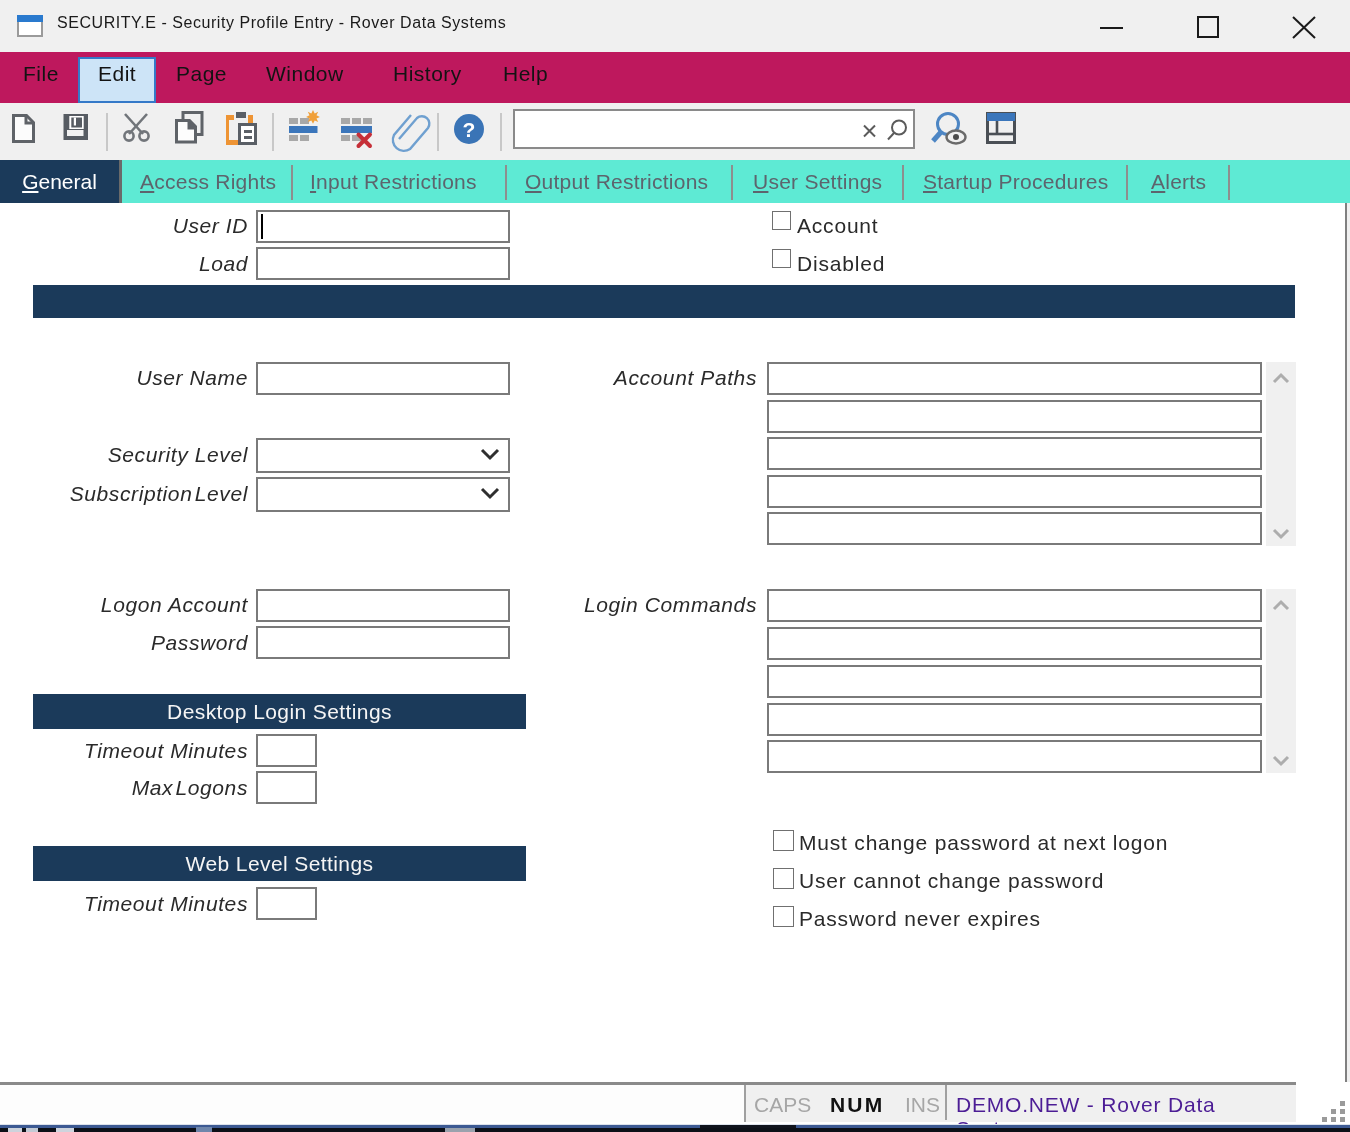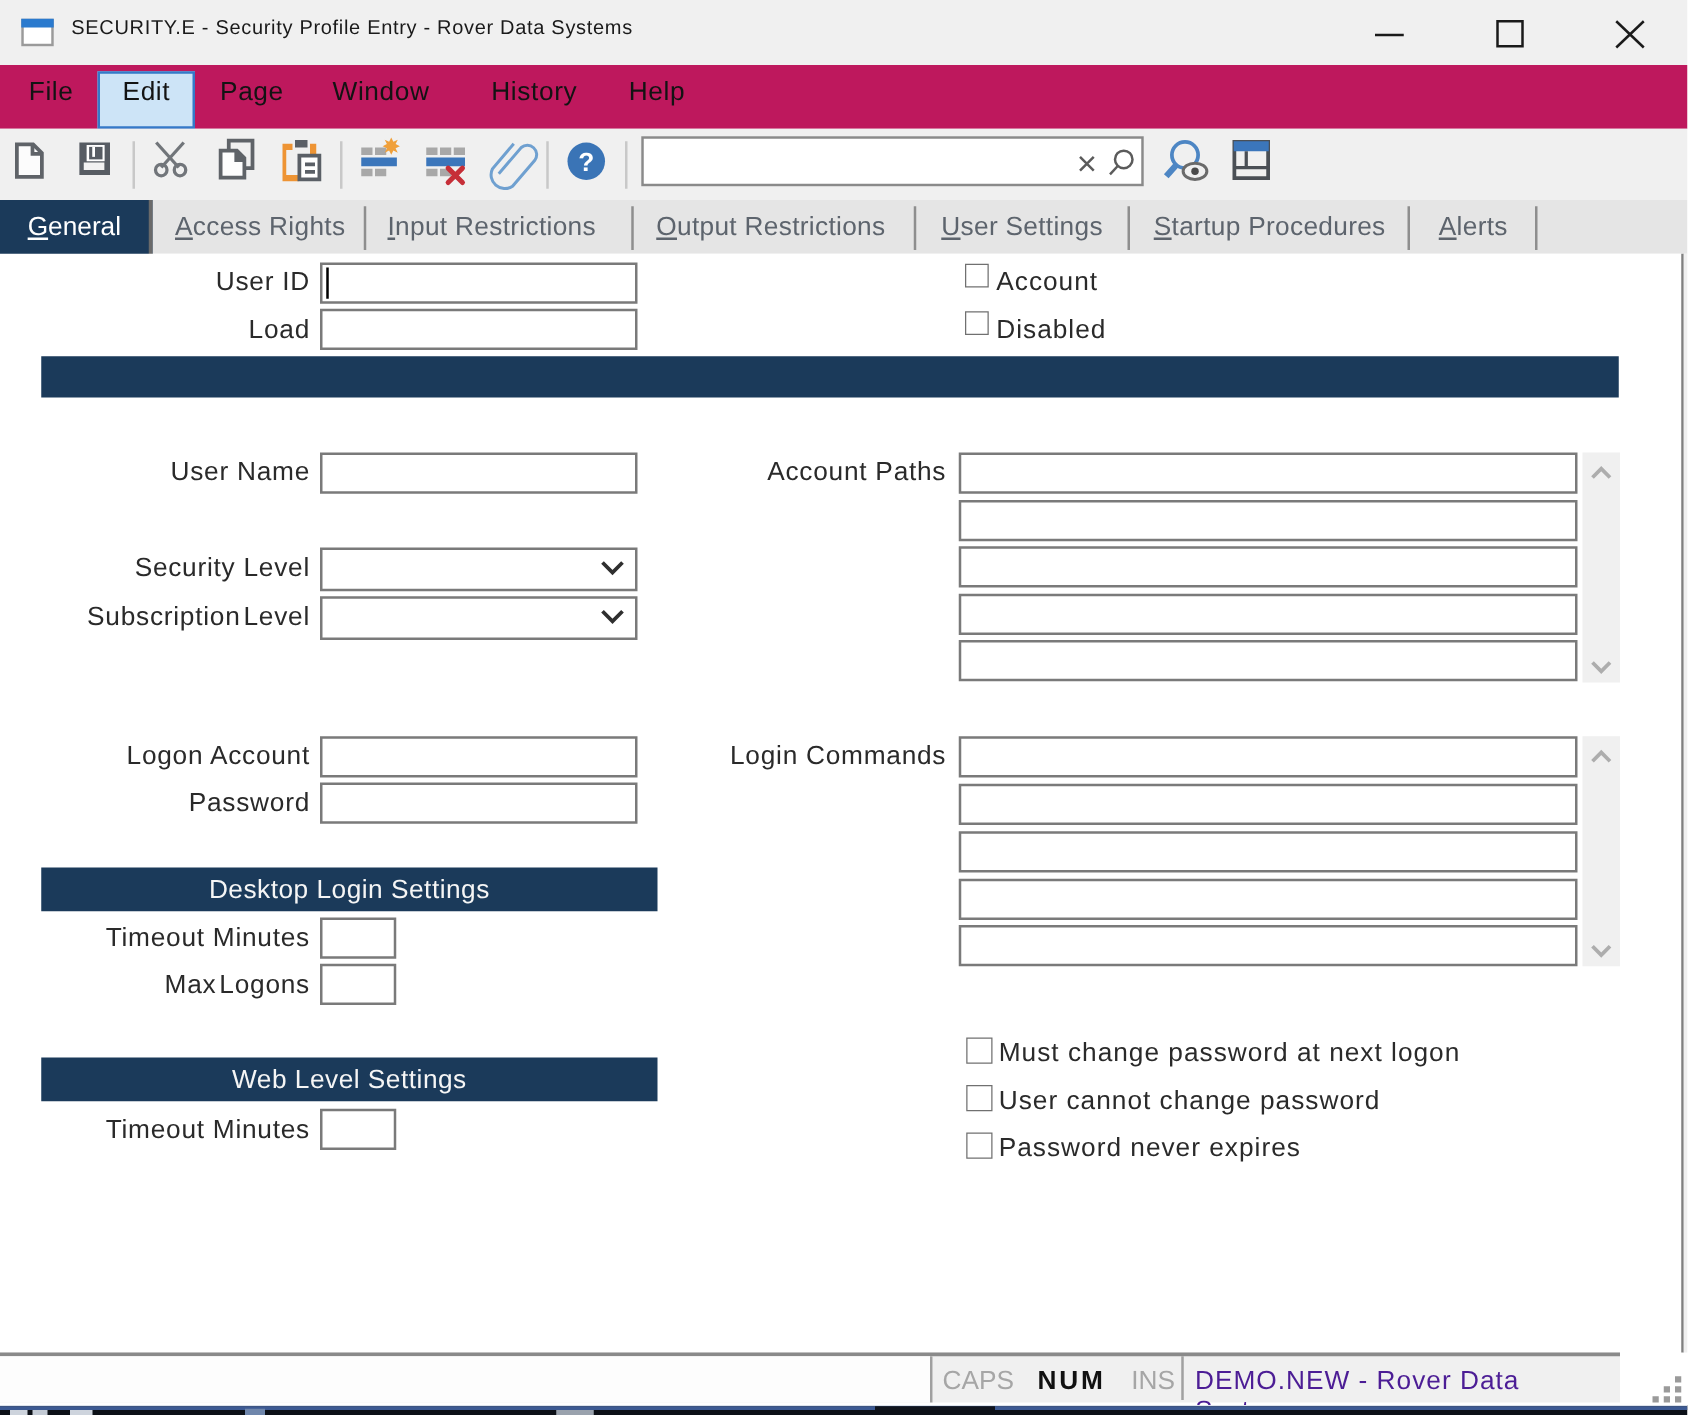--- a/index.html
+++ b/index.html
@@ -13,28 +13,28 @@
 #apptitle { position:absolute; left:57px; top:14px; font-size:16px; letter-spacing:0.55px; color:#1a1a1a; white-space:nowrap; }
 
 #menubar { position:absolute; left:0; top:52px; width:1350px; height:51px; background:#be185d; }
 .menuitem { position:absolute; top:10px; font-size:21px; letter-spacing:0.5px; color:#131313; }
 #edithl { position:absolute; left:78px; top:5px; width:78px; height:46px; background:#cde4f7; border:2px solid #3579c8; }
 
 #toolbar { position:absolute; left:0; top:103px; width:1350px; height:57px; background:#f0f0f0; }
 .tsep { position:absolute; top:10px; width:2px; height:38px; background:#c8c8c8; }
 #searchbox { position:absolute; left:513px; top:6px; width:402px; height:40px; background:#fff; border:2px solid #8a8a8a; }
 
-#tabs { position:absolute; left:0; top:160px; width:1350px; height:43px; background:#e5e5e5; }
+#tabs { position:absolute; left:0; top:160px; width:1350px; height:43px; background:#5eead4; }
 #tabGeneral { position:absolute; left:0; top:0; width:122px; height:45px; background:#1b3a5a; color:#fff; border-right:3px solid #6a6a6a; font-size:21px; text-align:center; line-height:43px; }
 .tab { position:absolute; top:0; height:43px; font-size:21px; letter-spacing:0.25px; color:#5d646d; line-height:43px; }
 .tabsep { position:absolute; top:5px; width:2px; height:35px; background:#8e8e8e; }
 u { text-decoration:underline; }
 
 #content { position:absolute; left:0; top:203px; width:1347px; height:879px; background:#fff; border-right:2px solid #808080; }
-.lbl { position:absolute; font-size:21px; letter-spacing:0.6px; color:#2a2a2a; white-space:nowrap; text-align:right; }
+.lbl { position:absolute; font-size:21px; letter-spacing:0.6px; color:#2a2a2a; white-space:nowrap; text-align:right;font-style:italic; }
 .inp { position:absolute; background:#fff; border:2px solid #7a7a7a; }
 .navybar { position:absolute; background:#1b3a5a; color:#f5f5f5; font-size:21px; letter-spacing:0.4px; text-align:center; }
 .cb { position:absolute; width:21px; height:21px; border:1px solid #707070; background:#fff; }
 .cblbl { position:absolute; font-size:21px; letter-spacing:0.8px; color:#2a2a2a; white-space:nowrap; }
 .scroll { position:absolute; width:30px; background:#f0f0f0; }
 .chev { position:absolute; }
 
 #statusbar { position:absolute; left:0; top:1082px; width:1296px; height:40px; background:#f0f0f0; border-top:3px solid #8a8a8a; }
 #sb-left { position:absolute; left:0; top:0; width:746px; height:37px; background:#fdfdfd; border-right:2px solid #a0a0a0; }
 .sbtxt { position:absolute; top:8px; font-size:21px; }

